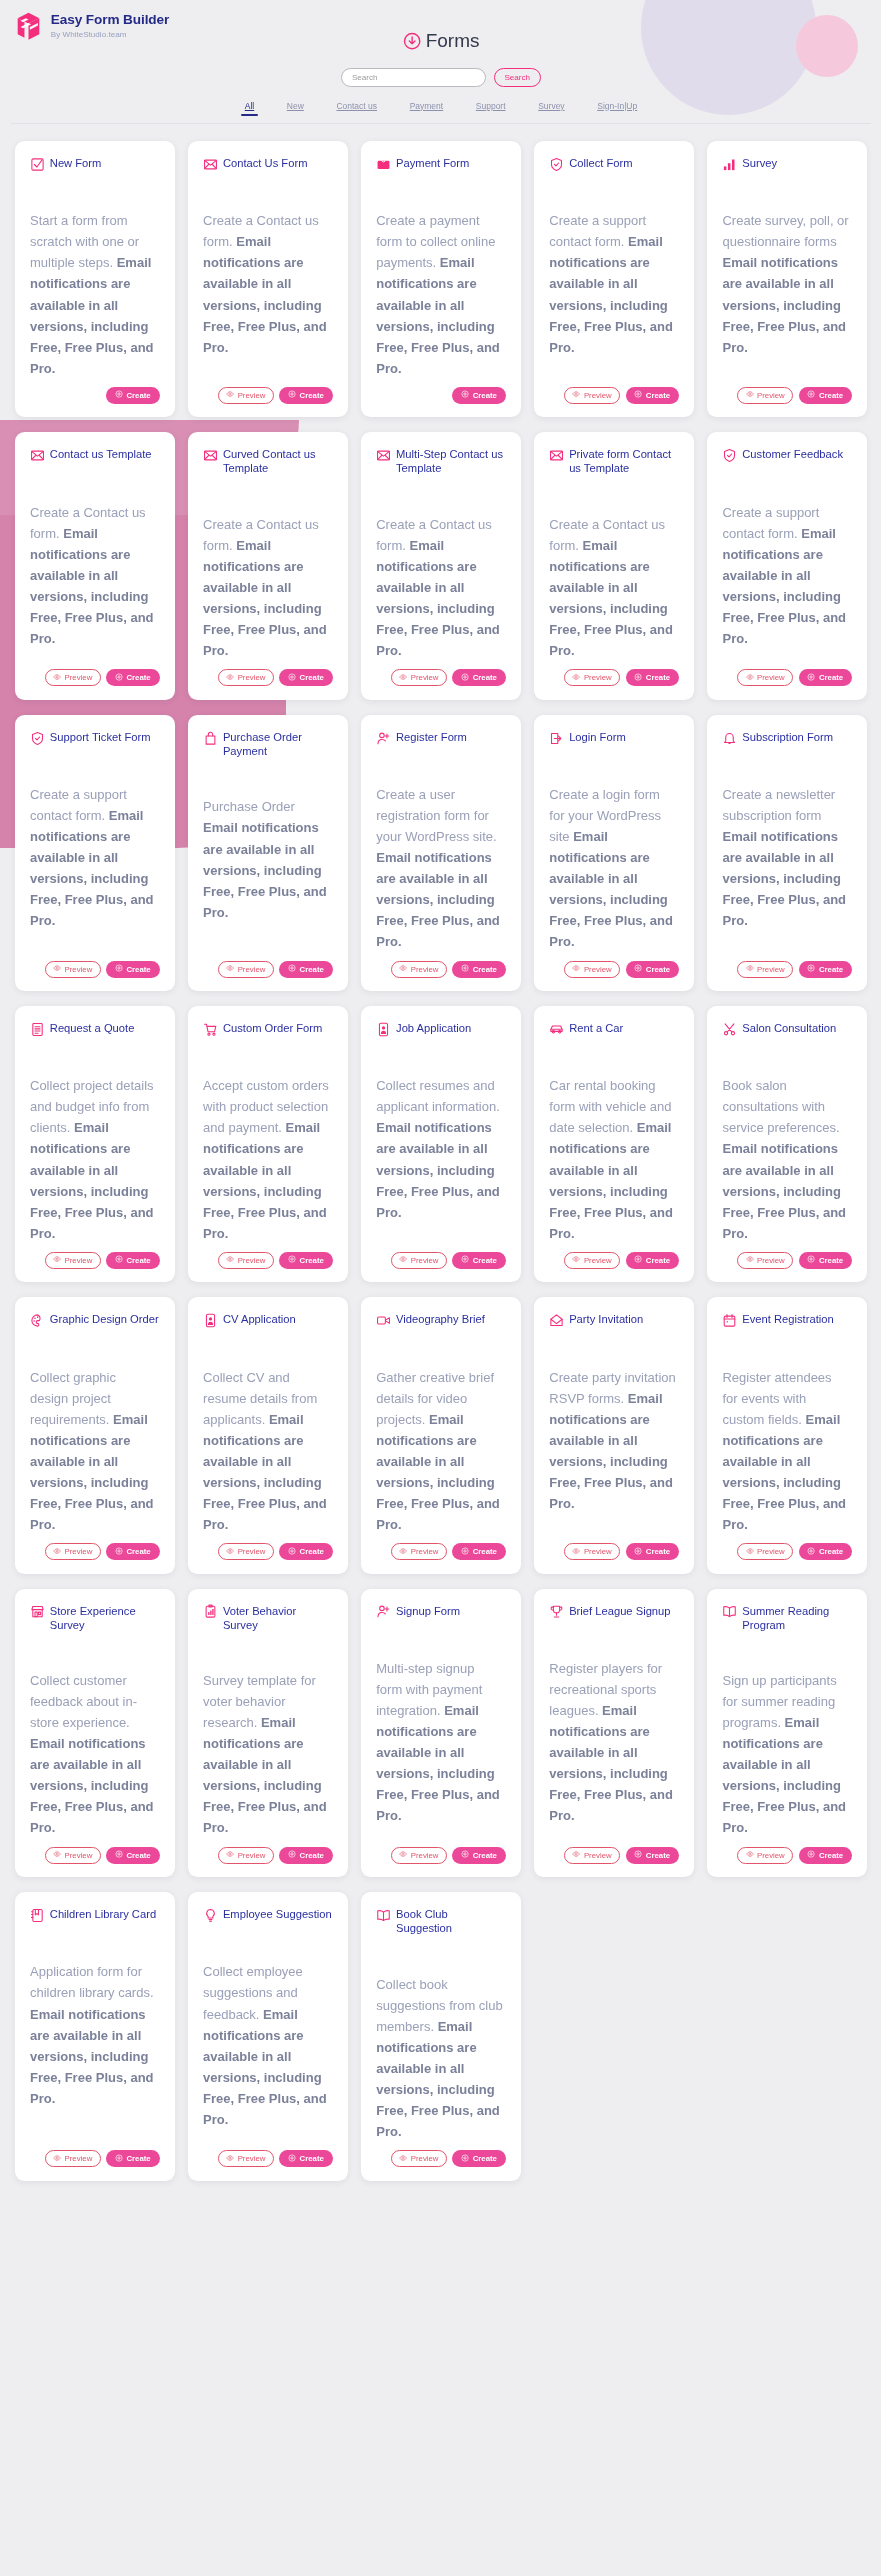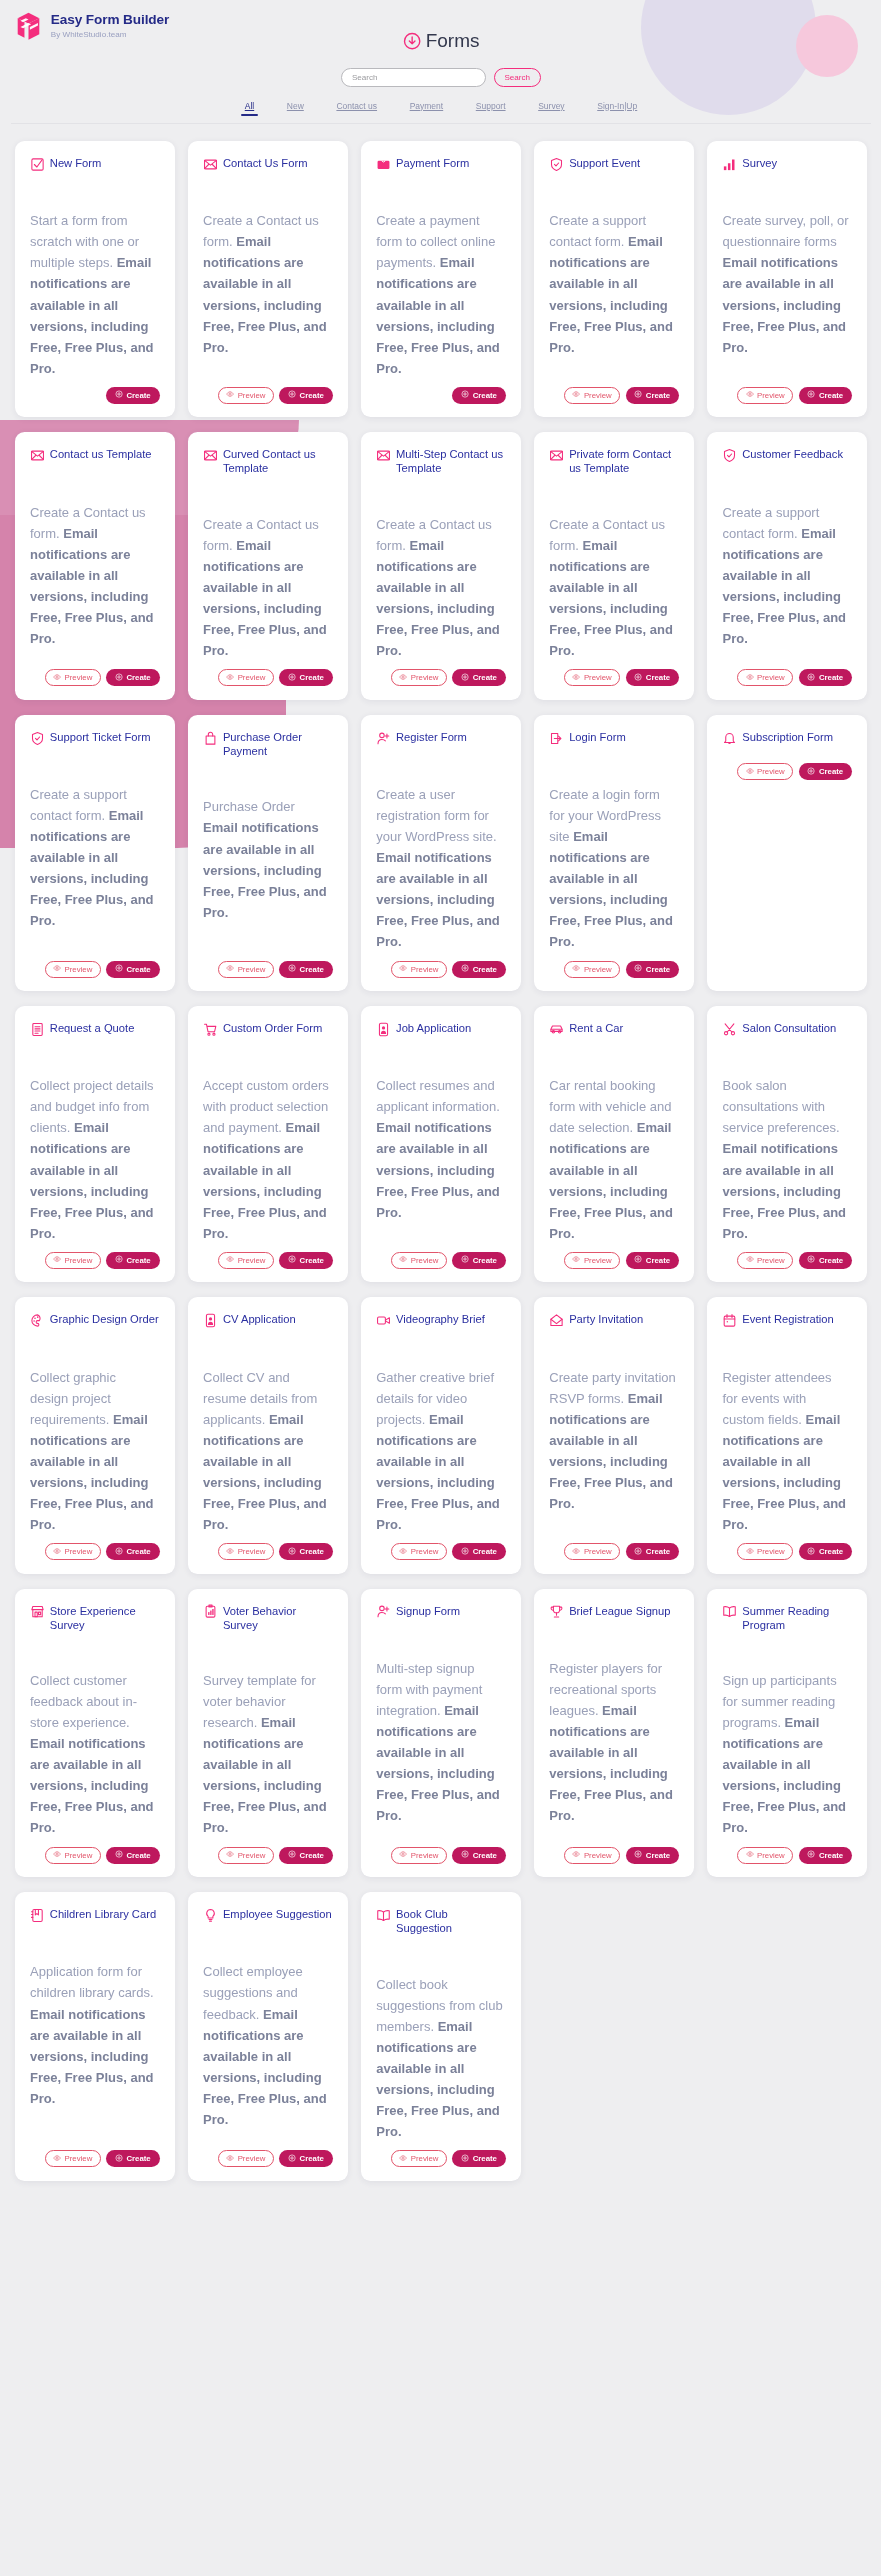--- a/index.html
+++ b/index.html
@@ -125,21 +125,21 @@
     display: inline-flex; align-items: center; gap: 3.4px;
     height: 17px; padding: 0 7.5px;
     border: 0.7px solid #e2546a; border-radius: 9.5px;
     background: transparent; color: #e2546a; font-size: 7.8px;
     font-family: "Liberation Sans", sans-serif; cursor: pointer; white-space: nowrap;
   }
   .btn-create {
     display: inline-flex; align-items: center; gap: 3.4px;
     height: 17px; padding: 0 8.8px;
     border: none; border-radius: 9.5px;
-    background: #be185d; color: #fff; font-size: 7.8px; font-weight: bold;
+    background: #ec4899; color: #fff; font-size: 7.8px; font-weight: bold;
     font-family: "Liberation Sans", sans-serif; cursor: pointer; white-space: nowrap;
   }
   .btn-ico { width: 8.1px; height: 8.1px; flex: none; }
 </style>
 </head>
 <body>
 
 <div class="deco-layer">
   <div class="circle-lilac"></div>
   <div class="circle-pink"></div>
@@ -260,21 +260,21 @@
             <span>Create</span>
           </button>
         </div>
       </div>
       <div class="card">
         <div class="card-head">
           <span class="card-icon"><svg viewBox="0 0 24 24" width="15" height="15">
               <path d="M12 2.5 L20 5.5 L20 12 Q20 18.5 12 21.5 Q4 18.5 4 12 L4 5.5 Z" fill="none" stroke="#f42d7d" stroke-width="1.7" stroke-linecap="round" stroke-linejoin="round"></path>
               <path d="M8.8 11.8 L11.2 14.2 L15.4 9.6" fill="none" stroke="#f42d7d" stroke-width="1.7" stroke-linecap="round" stroke-linejoin="round"></path>
             </svg></span>
-          <div class="card-title">Support Event</div>
+          <div class="card-title">Collect Form</div>
         </div>
         <div class="card-desc"><span>Create a support contact form. </span><b>Email notifications are available in all versions, including Free, Free Plus, and Pro.</b></div>
         <div class="card-actions">
           <button class="btn-preview">
             <span><svg class="btn-ico" viewBox="0 0 24 24">
                 <path d="M1.8 12 Q7 5 12 5 Q17 5 22.2 12 Q17 19 12 19 Q7 19 1.8 12 Z" fill="none" stroke="currentColor" stroke-width="1.8"></path>
                 <circle cx="12" cy="12" r="3.2" fill="none" stroke="currentColor" stroke-width="1.8"></circle>
               </svg></span>
             <span>Preview</span>
           </button>
@@ -550,20 +550,21 @@
         </div>
       </div>
       <div class="card">
         <div class="card-head">
           <span class="card-icon"><svg viewBox="0 0 24 24" width="15" height="15">
               <path d="M6 10 A6 6 0 0 1 18 10 L18 16 L20 18.5 L4 18.5 L6 16 Z" fill="none" stroke="#f42d7d" stroke-width="1.7" stroke-linecap="round" stroke-linejoin="round"></path>
               <path d="M10 18.5 Q12 21.5 14 18.5" fill="none" stroke="#f42d7d" stroke-width="1.7" stroke-linecap="round" stroke-linejoin="round"></path>
             </svg></span>
           <div class="card-title">Subscription Form</div>
         </div>
+        <div class="card-desc"><span>Create a newsletter subscription form </span><b>Email notifications are available in all versions, including Free, Free Plus, and Pro.</b></div>
         <div class="card-actions">
           <button class="btn-preview">
             <span><svg class="btn-ico" viewBox="0 0 24 24">
                 <path d="M1.8 12 Q7 5 12 5 Q17 5 22.2 12 Q17 19 12 19 Q7 19 1.8 12 Z" fill="none" stroke="currentColor" stroke-width="1.8"></path>
                 <circle cx="12" cy="12" r="3.2" fill="none" stroke="currentColor" stroke-width="1.8"></circle>
               </svg></span>
             <span>Preview</span>
           </button>
           <button class="btn-create">
             <span><svg class="btn-ico" viewBox="0 0 24 24">

